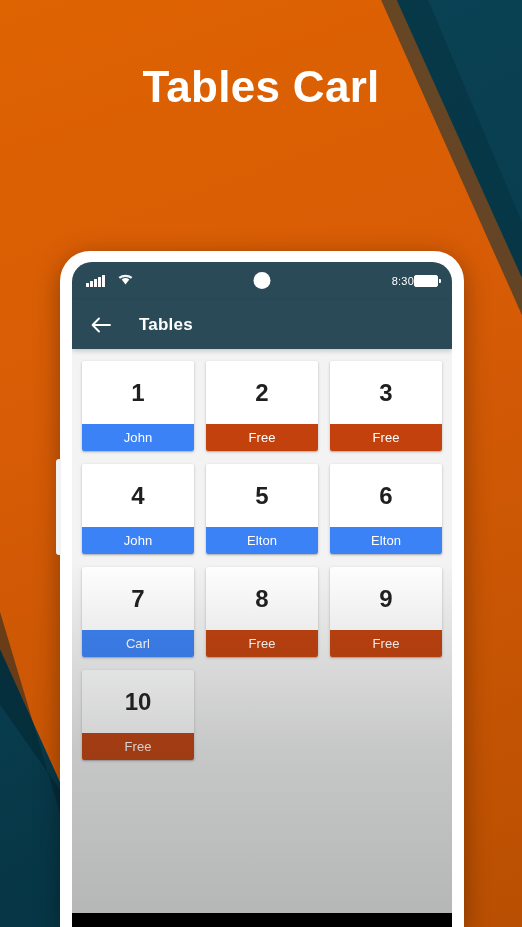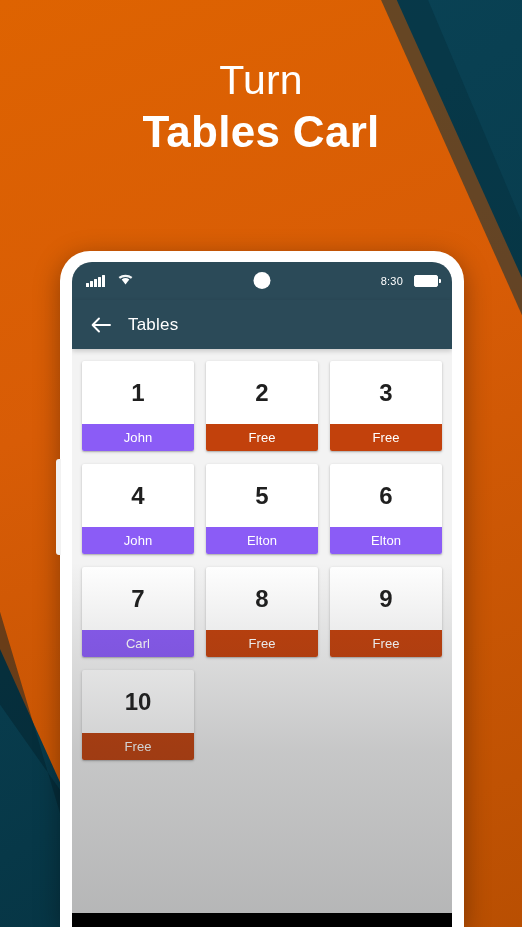--- a/index.html
+++ b/index.html
@@ -104,21 +104,21 @@
   .statusbar {
     position: relative;
     height: 38px;
     background: #2b4a58;
     display: flex;
     align-items: center;
     padding: 0 14px;
     color: #ffffff;
   }
   .sb-left { display: flex; align-items: center; gap: 13px; }
-  .sb-right { display: flex; align-items: flex-end; gap: 11px; margin-left: auto; }
+  .sb-right { display: flex; align-items: flex-end; margin-left: auto; }
   .sig { display: flex; align-items: flex-end; gap: 1.5px; height: 12px; }
   .sig i { display: block; width: 2.5px; background: #fff; border-radius: .5px; }
   .sig i:nth-child(1) { height: 4px; }
   .sig i:nth-child(2) { height: 6px; }
   .sig i:nth-child(3) { height: 8px; }
   .sig i:nth-child(4) { height: 10px; }
   .sig i:nth-child(5) { height: 12px; }
   .clock { font-size: 11px; font-weight: 500; letter-spacing: .2px; }
   .battery {
     width: 22px; height: 10px;
@@ -158,22 +158,22 @@
     z-index: 2;
   }
   .back-arrow {
     width: 26px; height: 26px;
     display: flex; align-items: center; justify-content: center;
     cursor: pointer;
     flex: none;
   }
   .appbar-title {
     font-size: 17px;
-    font-weight: 400;
-    margin-left: 14px;
+    font-weight: 700;
+    margin-left: 25px;
     letter-spacing: .2px;
   }
 
   
   .content {
     position: relative;
     background: #f3f3f3;
     height: 100%;
     padding: 12px 10px 0 10px;
     box-sizing: border-box;
@@ -204,21 +204,21 @@
   .card-status {
     height: 27px;
     display: flex;
     align-items: center;
     justify-content: center;
     font-size: 13px;
     color: #ffffff;
     letter-spacing: .1px;
   }
   .st-free { background: #c2410c; }
-  .st-busy { background: #8b5cf6; }
+  .st-busy { background: #3b82f6; }
 
   
   .fade-overlay {
     position: absolute;
     left: 0; right: 0;
     top: 300px;
     bottom: 0;
     background: linear-gradient(to bottom, rgba(40,42,44,0) 0%, rgba(40,42,44,.10) 22%, rgba(40,42,44,.22) 52%, rgba(36,38,40,.30) 100%);
     pointer-events: none;
     z-index: 3;
@@ -235,21 +235,20 @@
 <body>
 
 <div id="screen">
 
   <div class="bg-teal-base"></div>
   <div class="bg-orange-clip"></div>
   <div class="bg-shadow-tr"></div>
   <div class="bg-shadow-bl"></div>
 
   <div class="headline">
-    <span class="line1">Turn</span>
     <span class="line2">Tables Carl</span>
   </div>
 
   <div class="phone">
     <div class="phone-side-btn"></div>
 
     <div class="phone-screen">
 
       <div class="statusbar">
         <div class="sb-left">

